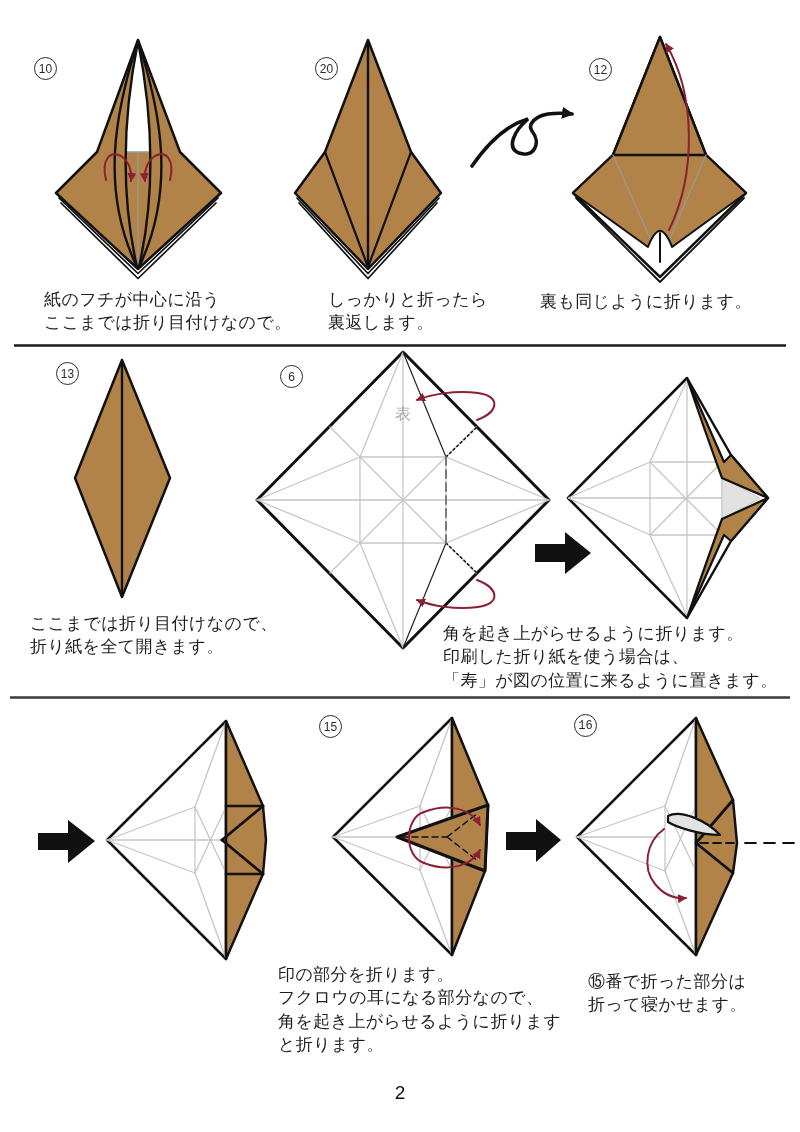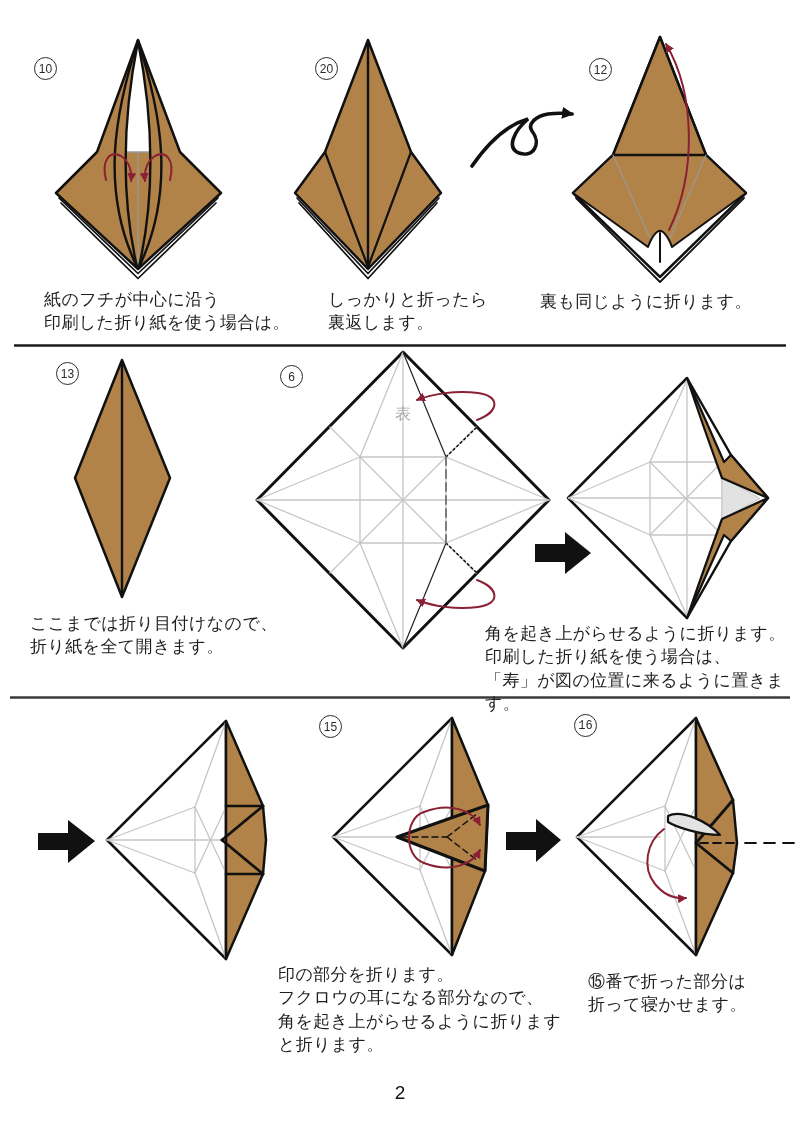--- a/index.html
+++ b/index.html
@@ -214,27 +214,27 @@
   <span class="badge" style="left:315px;top:57px;">20</span>
   <span class="badge" style="left:589px;top:58px;">12</span>
   <span class="badge" style="left:56px;top:362px;text-align:center;">13</span>
   <span class="badge" style="left:280px;top:365px;">6</span>
   <span class="badge" style="left:319px;top:715px;">15</span>
   <span class="badge" style="left:574px;top:714px;font-family:Liberation Mono, monospace;">16</span>
 
   <div class="front-label" style="left:395px;top:404px;">表</div>
 
   <div class="caption" style="left:44px;top:288px;">紙のフチが中心に沿う
-印刷した折り紙を使う場合は。</div>
+ここまでは折り目付けなので。</div>
   <div class="caption" style="left:540px;top:290px;">裏も同じように折ります。</div>
   <div class="caption" style="left:328px;top:288px;">しっかりと折ったら
 裏返します。</div>
   <div class="caption" style="left:30px;top:612px;">ここまでは折り目付けなので、
 折り紙を全て開きます。</div>
-  <div class="caption" style="left:443px;top:622px;margin-left:42px;">角を起き上がらせるように折ります。
+  <div class="caption" style="left:443px;top:622px;">角を起き上がらせるように折ります。
 印刷した折り紙を使う場合は、
 「寿」が図の位置に来るように置きます。</div>
   <div class="caption" style="left:278px;top:963px;">印の部分を折ります。
 フクロウの耳になる部分なので、
 角を起き上がらせるように折ります
 と折ります。</div>
   <div class="caption" style="left:588px;top:970px;">⑮番で折った部分は
 折って寝かせます。</div>
 
   <div class="page-num">2</div>

